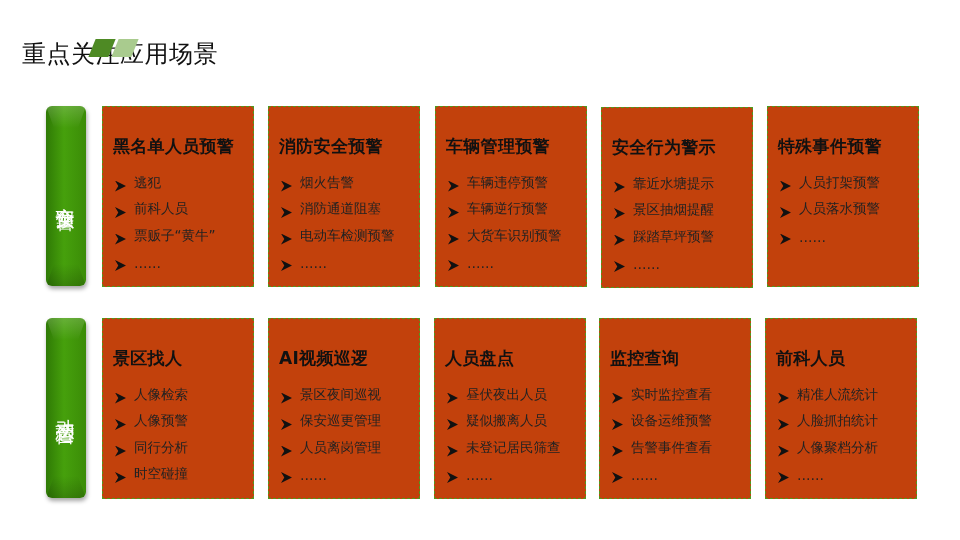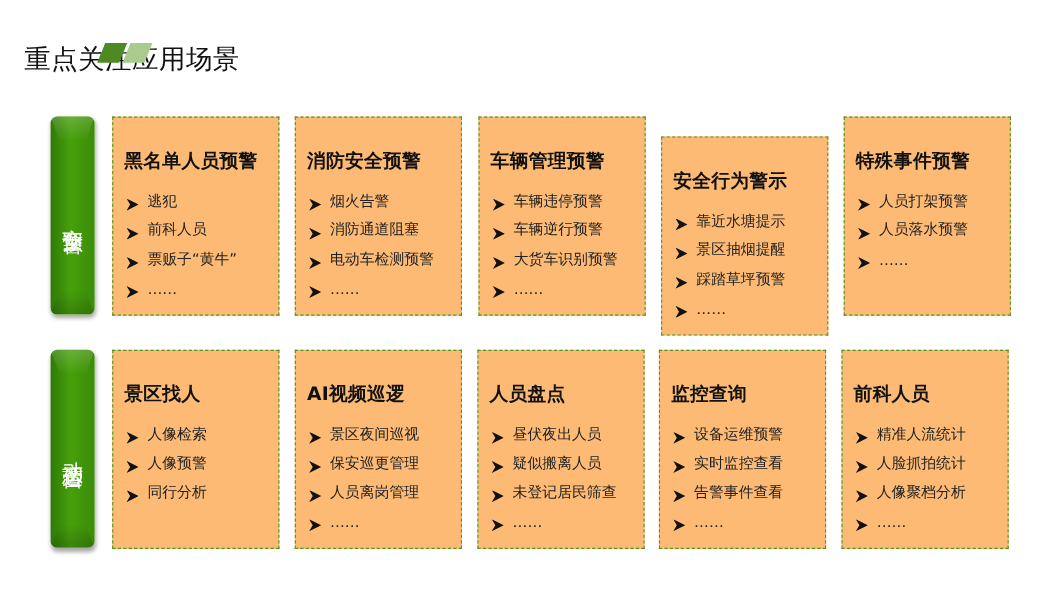--- a/index.html
+++ b/index.html
@@ -33,21 +33,21 @@
   }
   .section-label span {
     position: relative; z-index: 1;
     color: #ffffff; font-size: 19px; line-height: 24px;
     writing-mode: vertical-rl; text-orientation: upright; letter-spacing: 2px;
   }
 
   .card {
     position: absolute; width: 152px;
     border: 1px dashed #4e9a1e;
-    background: #fdba74;
+    background: #c2410c;
     padding: 28px 0 0 10px;
   }
   .card-title { font-size: 17px; font-weight: bold; color: #111; margin-bottom: 7px; white-space: nowrap; letter-spacing: 0.3px; }
   .card-list { list-style: none; }
   .card-list li { display: flex; align-items: flex-end; height: 26.5px; font-size: 13.5px; color: #222; white-space: nowrap; }
   .card-list .arrow {
     display: inline-block; width: 11px; height: 11px; margin-right: 8px; margin-left: 2px;
     background: #111;
     clip-path: polygon(0 0, 100% 50%, 0 100%, 30% 50%);
   }
@@ -126,21 +126,21 @@
         <span class="arrow"></span>
         <span>大货车识别预警</span>
       </li>
     <li>
         <span class="arrow"></span>
         <span>……</span>
       </li>
   </ul>
 </div>
 
-<div class="card" style="left:601px;top:124px;height:181px;">
+<div class="card" style="left:601px;top:107px;height:181px;">
   <div class="card-title">安全行为警示</div>
   <ul class="card-list">
     <li>
         <span class="arrow"></span>
         <span>靠近水塘提示</span>
       </li>
     <li>
         <span class="arrow"></span>
         <span>景区抽烟提醒</span>
       </li>
@@ -185,20 +185,24 @@
         <span>人像检索</span>
       </li>
     <li>
         <span class="arrow"></span>
         <span>人像预警</span>
       </li>
     <li>
         <span class="arrow"></span>
         <span>同行分析</span>
       </li>
+    <li>
+        <span class="arrow"></span>
+        <span>时空碰撞</span>
+      </li>
   </ul>
 </div>
 
 <div class="card" style="left:268px;top:318px;height:181px;">
   <div class="card-title">AI视频巡逻</div>
   <ul class="card-list">
     <li>
         <span class="arrow"></span>
         <span>景区夜间巡视</span>
       </li>
@@ -237,25 +241,25 @@
         <span>……</span>
       </li>
   </ul>
 </div>
 
 <div class="card" style="left:599px;top:318px;height:181px;">
   <div class="card-title">监控查询</div>
   <ul class="card-list">
     <li>
         <span class="arrow"></span>
+        <span>实时监控查看</span>
+      </li>
+    <li>
+        <span class="arrow"></span>
         <span>设备运维预警</span>
-      </li>
-    <li>
-        <span class="arrow"></span>
-        <span>实时监控查看</span>
       </li>
     <li>
         <span class="arrow"></span>
         <span>告警事件查看</span>
       </li>
     <li>
         <span class="arrow"></span>
         <span>……</span>
       </li>
   </ul>

